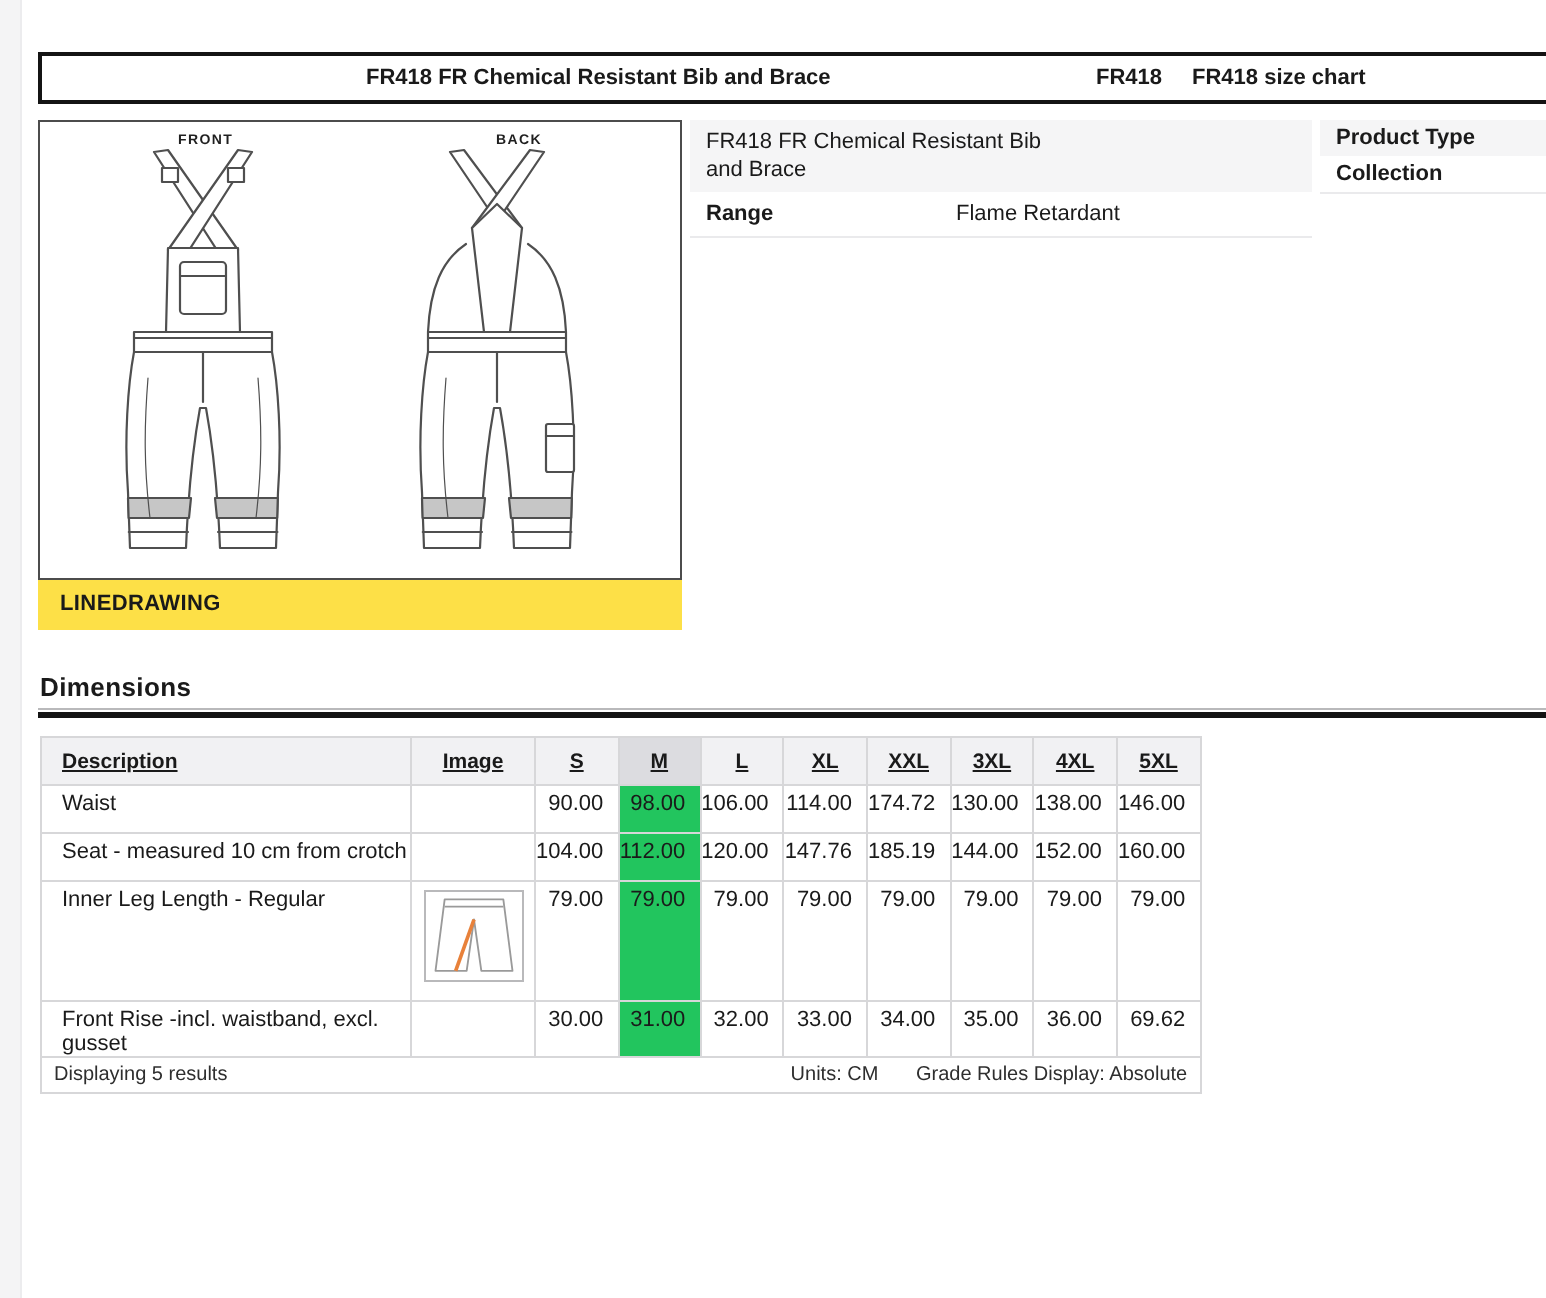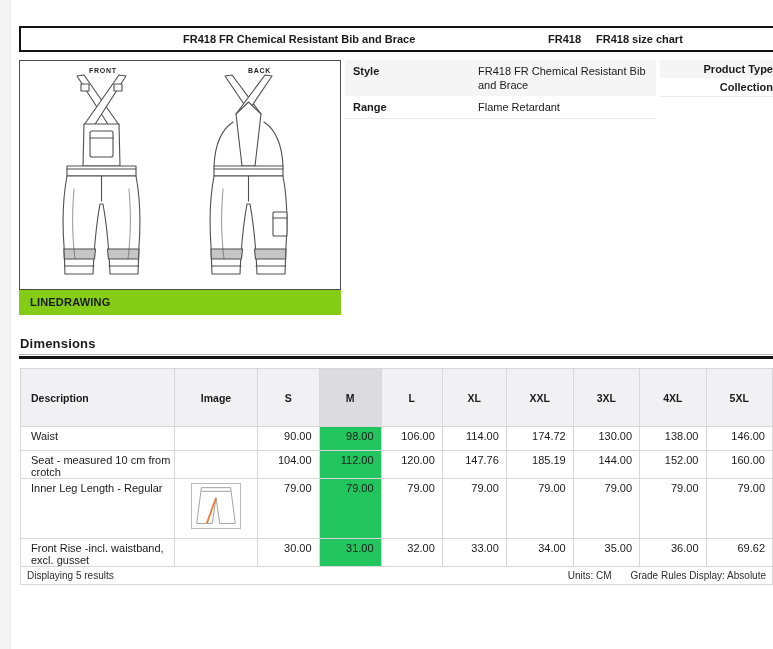--- a/index.html
+++ b/index.html
@@ -23,47 +23,47 @@
   
   .draw-box { position:absolute; left:19px; top:60px; width:322px; height:230px;
     border:1px solid #4c4c4c; box-sizing:border-box; background:#fff; }
   .view-label { position:absolute; top:6px; font-size:7px; font-weight:bold;
     letter-spacing:0.7px; color:#1f1f1f; }
   .vl-front { left:69px; }
   .vl-back  { left:228px; }
   svg.front-svg { position:absolute; left:34px; top:13px; }
   svg.back-svg  { position:absolute; left:181px; top:13px; }
   .draw-caption { position:absolute; left:19px; top:290px; width:322px; height:25px;
-    box-sizing:border-box; background:#84cc16; font-size:11px; font-weight:bold;
+    box-sizing:border-box; background:#fde047; font-size:11px; font-weight:bold;
     line-height:25px; padding-left:11px; letter-spacing:0.2px; }
 
   
   .style-panel { position:absolute; left:345px; top:60px; width:311px;
     border-bottom:1px solid #eaeaec; }
   .sp-row { display:flex; font-size:11px; padding:4px 0 4px 8px; line-height:14px; }
   .sp-row.alt { background:#f5f5f6; }
   .sp-label { width:125px; font-weight:bold; flex:none; }
   .sp-value { width:172px; }
 
   .side-panel { position:absolute; left:660px; top:60px; width:113px;
-    border-bottom:1px solid #eaeaec;text-align:right; }
+    border-bottom:1px solid #eaeaec; }
   .side-row { font-size:11px; font-weight:bold; padding:2px 0 2px 8px; line-height:14px; }
   .side-row.alt { background:#f5f5f6; }
 
   
   .dim-heading { position:absolute; left:20px; top:336px; font-size:13px;
     font-weight:bold; letter-spacing:0.2px; }
   .dim-rule { position:absolute; left:19px; right:0; top:354px; height:1px;
     border-top:1px solid #b9b9bb; border-bottom:3px solid #141414; }
 
   .dim-table-wrap { position:absolute; left:20px; top:368px; }
   table { border-collapse:collapse; table-layout:fixed; border:1px solid #c4c4c6; }
   th, td { border:1px solid #d7d7d9; font-size:11px; overflow:hidden; }
   th { background:#f1f1f3; font-weight:bold; height:23px; font-size:10.5px;
-    text-align:center; padding:17px; }
+    text-align:center; padding:0;text-decoration:underline; }
   th.c-desc { width:174px; text-align:left; padding-left:10px; }
   th.c-img  { width:61px; }
   th.c-size { width:40px; }
   th.m-head { background:#dcdce0; }
   tr.row  td { height:20px; }
   tr.row-tall td { height:56px; }
   td.desc { text-align:left; padding:3px 0 0 10px; vertical-align:top; }
   td.img-cell { text-align:center; vertical-align:top; padding:0; }
   td.num { text-align:right; padding:3px 7px 0 0; vertical-align:top; }
   td.m-col { background:#22c55e; }
@@ -132,21 +132,20 @@
       <line x1="55" y1="192" x2="84.7" y2="192"></line>
       <path d="M22,115 C20,140 20,160 23,185" fill="none" stroke-width="0.6"></path>
     </g>
   </svg>
 </div>
 
 <div class="draw-caption">LINEDRAWING</div>
 
 <div class="style-panel">
   <div class="sp-row alt">
-    <span class="sp-label">Style</span>
     <span class="sp-value">FR418 FR Chemical Resistant Bib and Brace</span>
   </div>
   <div class="sp-row">
     <span class="sp-label">Range</span>
     <span class="sp-value">Flame Retardant</span>
   </div>
 </div>
 
 <div class="side-panel">
   <div class="side-row alt">Product Type</div>

